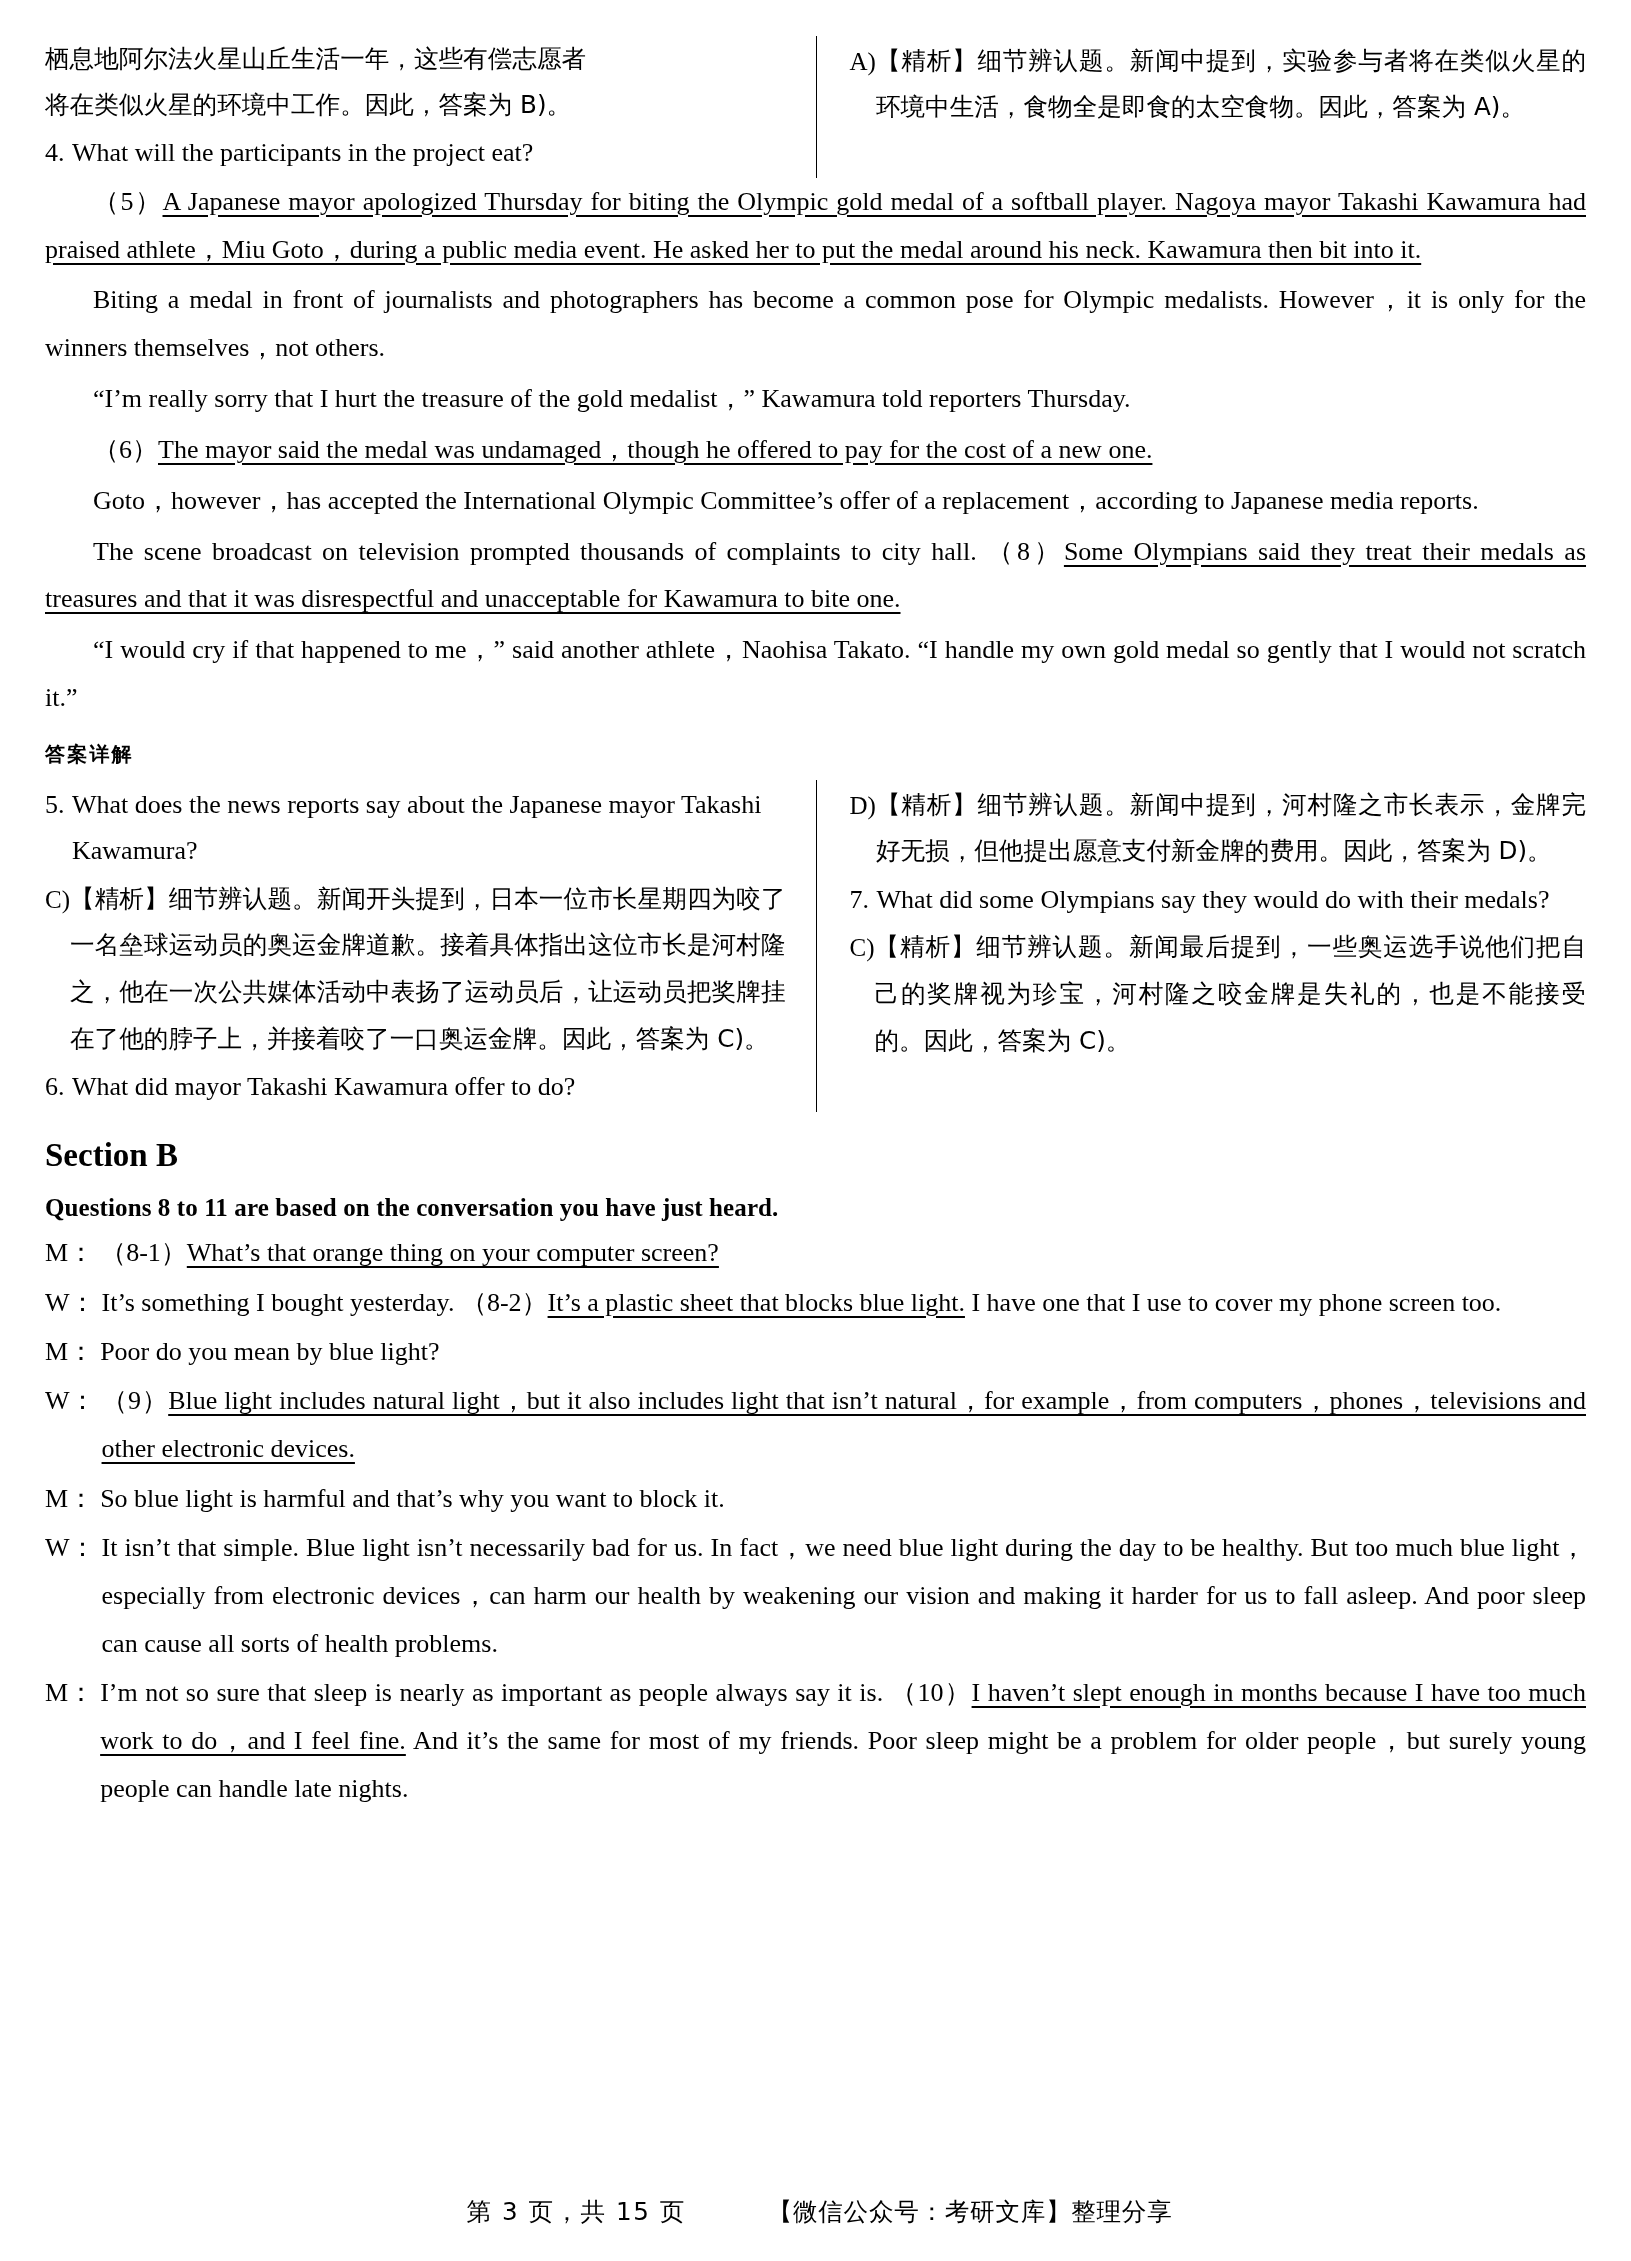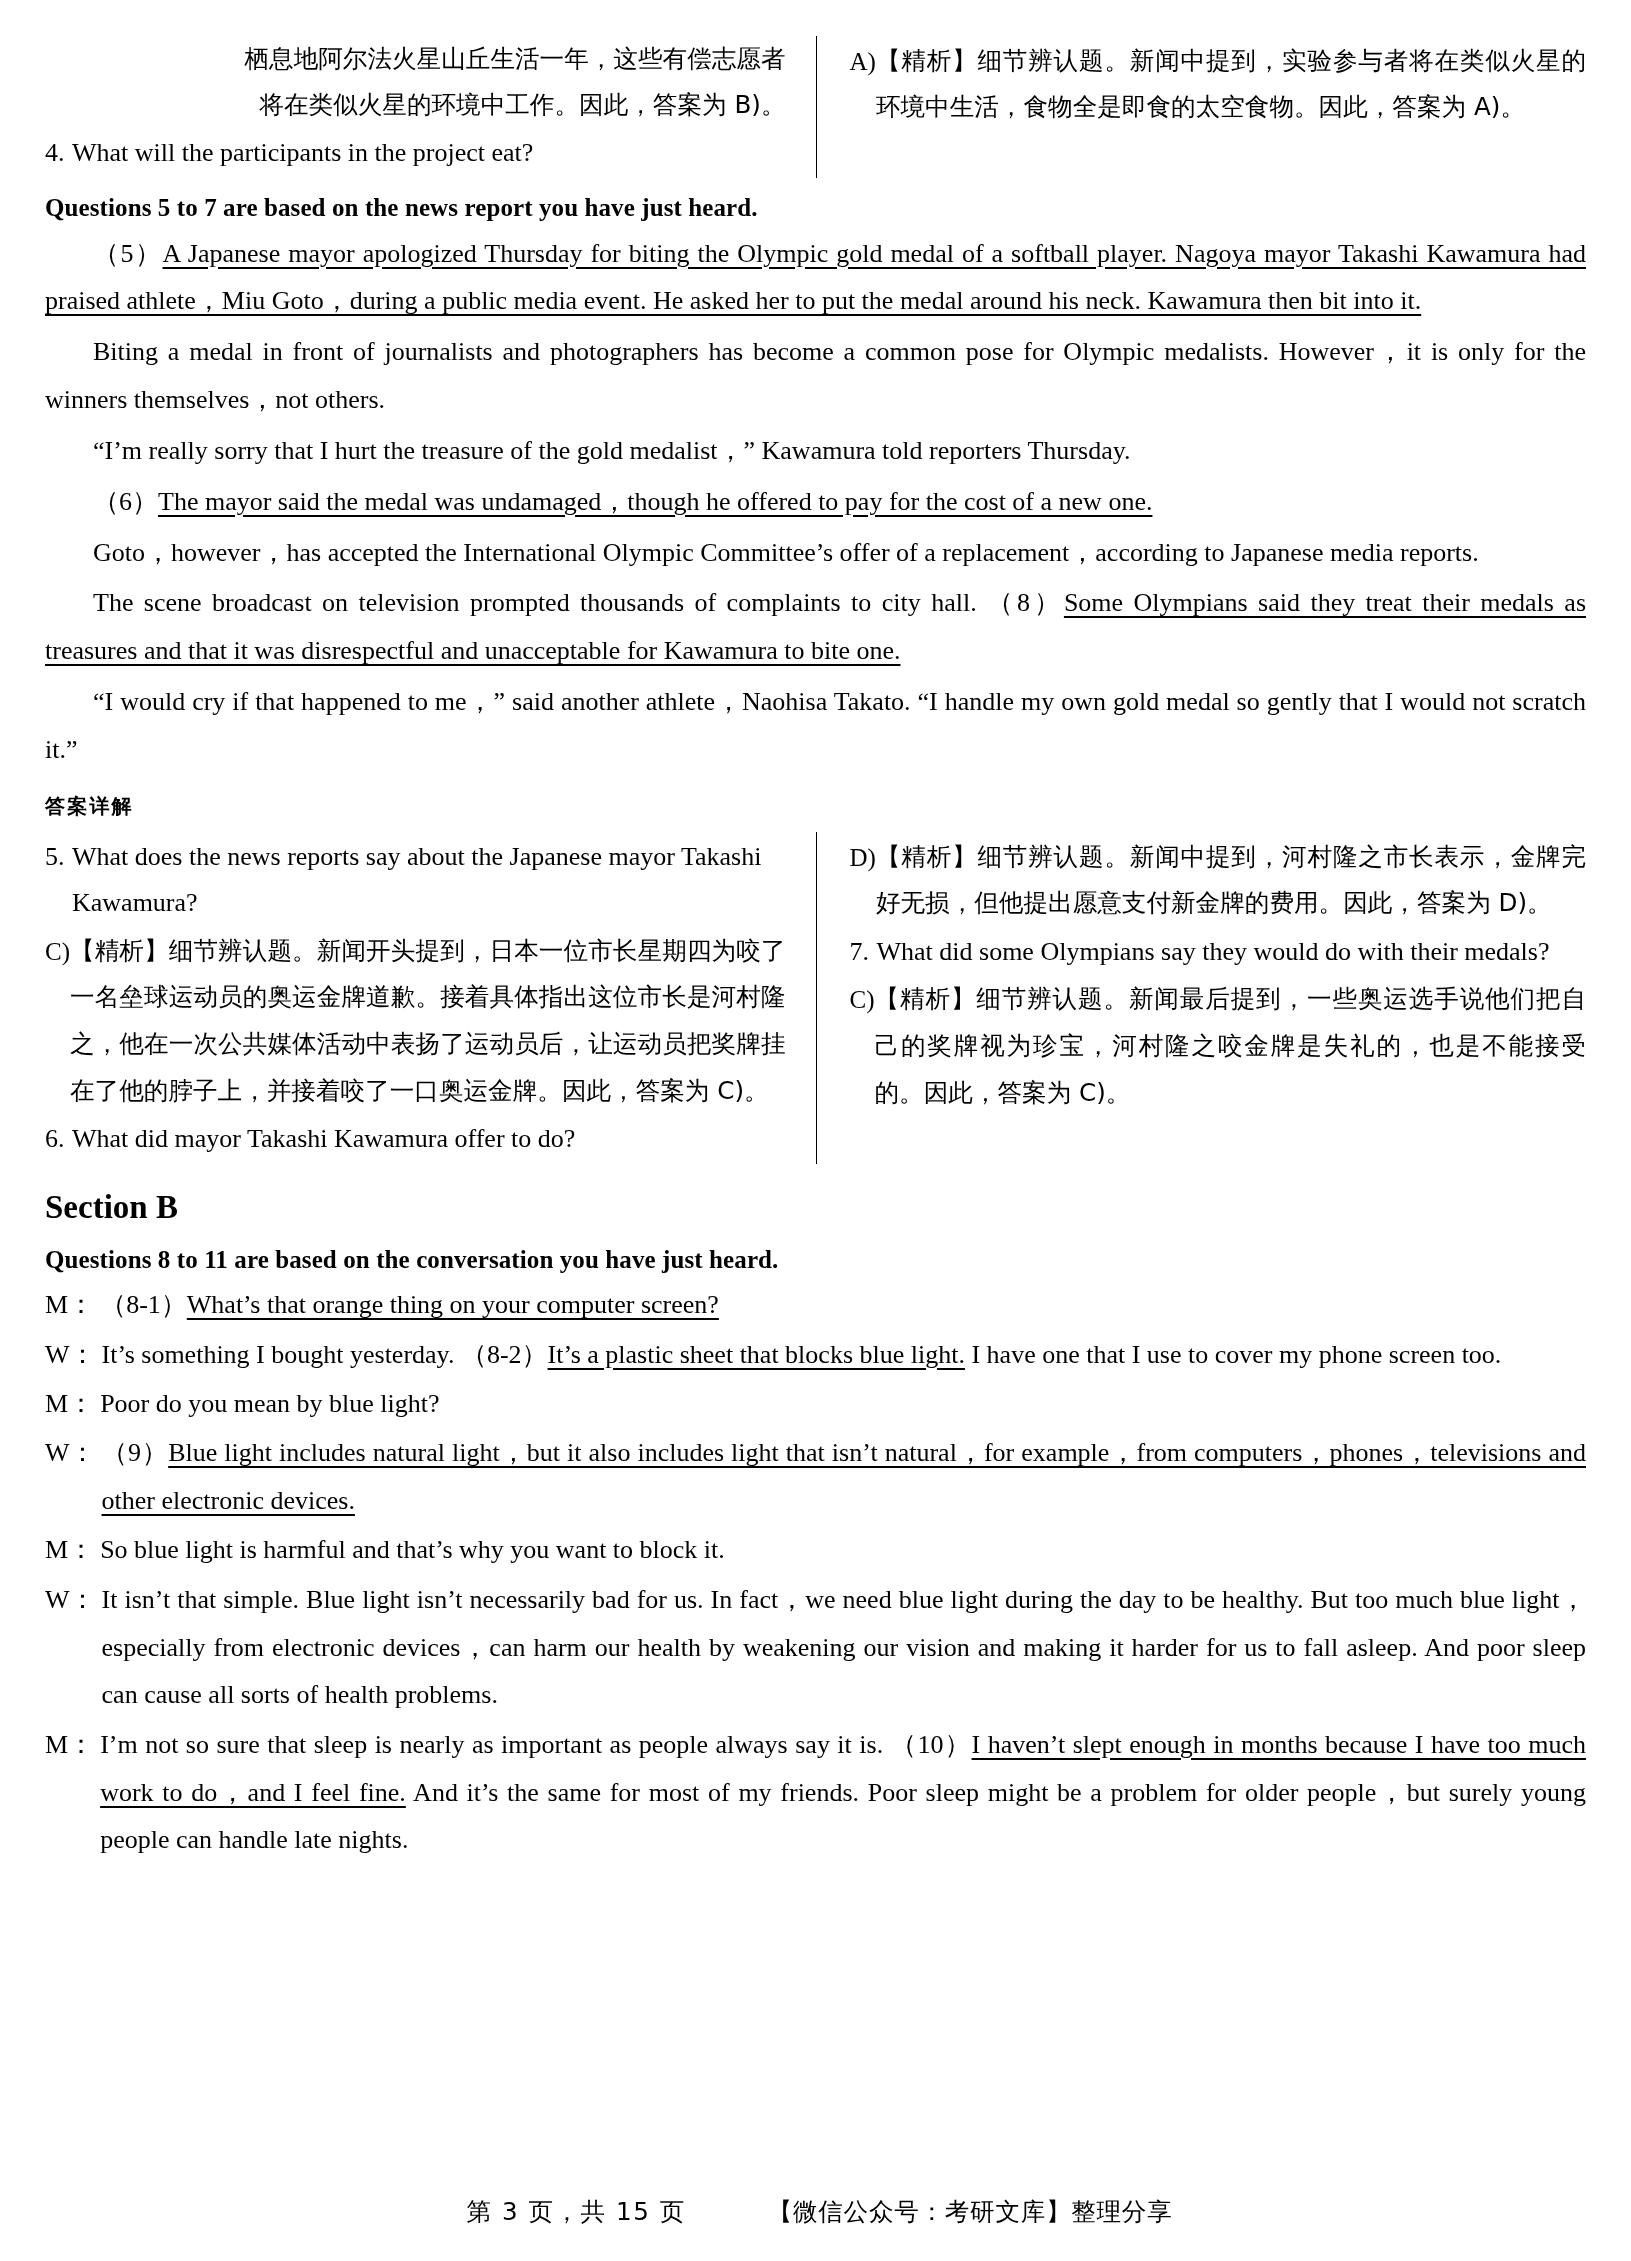--- a/index.html
+++ b/index.html
@@ -17,21 +17,20 @@
     height: 2261px;
     background: #fff;
     box-sizing: border-box;
     padding: 36px 45px 0 45px;
     overflow: hidden;
   }
   .cn {
     font-family: "DejaVu Sans", "Liberation Sans", sans-serif;
     font-size: 24.6px;
     line-height: 1.88;
-    text-align: right;
   }
   .u {
     text-decoration: underline;
     text-decoration-thickness: 1.5px;
     text-underline-offset: 4.5px;
   }
 
   
   .twocol {
     display: flex;
@@ -152,21 +151,20 @@
       </div>
     </div>
     <div class="col right">
       <div class="aline">
         <span class="marker">A)</span>
         <span class="body">【精析】细节辨认题。新闻中提到，实验参与者将在类似火星的环境中生活，食物全是即食的太空食物。因此，答案为 A)。</span>
       </div>
     </div>
   </div>
 
-  <div class="qheading">Questions 5 to 7 are based on the news report you have just heard.</div>
   <div id="news-paras">
       <p class="para"><span>（5）</span><span class="u">A Japanese mayor apologized Thursday for biting the Olympic gold medal of a softball player. Nagoya mayor Takashi Kawamura had praised athlete，Miu Goto，during a public media event. He asked her to put the medal around his neck. Kawamura then bit into it.</span></p>
       <p class="para"><span>Biting a medal in front of journalists and photographers has become a common pose for Olympic medalists. However，it is only for the winners themselves，not others.</span></p>
       <p class="para"><span>“I’m really sorry that I hurt the treasure of the gold medalist，” Kawamura told reporters Thursday.</span></p>
       <p class="para"><span>（6）</span><span class="u">The mayor said the medal was undamaged，though he offered to pay for the cost of a new one.</span></p>
       <p class="para"><span>Goto，however，has accepted the International Olympic Committee’s offer of a replacement，according to Japanese media reports.</span></p>
       <p class="para"><span>The scene broadcast on television prompted thousands of complaints to city hall. （8）</span><span class="u">Some Olympians said they treat their medals as treasures and that it was disrespectful and unacceptable for Kawamura to bite one.</span></p>
       <p class="para"><span>“I would cry if that happened to me，” said another athlete，Naohisa Takato. “I handle my own gold medal so gently that I would not scratch it.”</span></p>
     </div>
 

